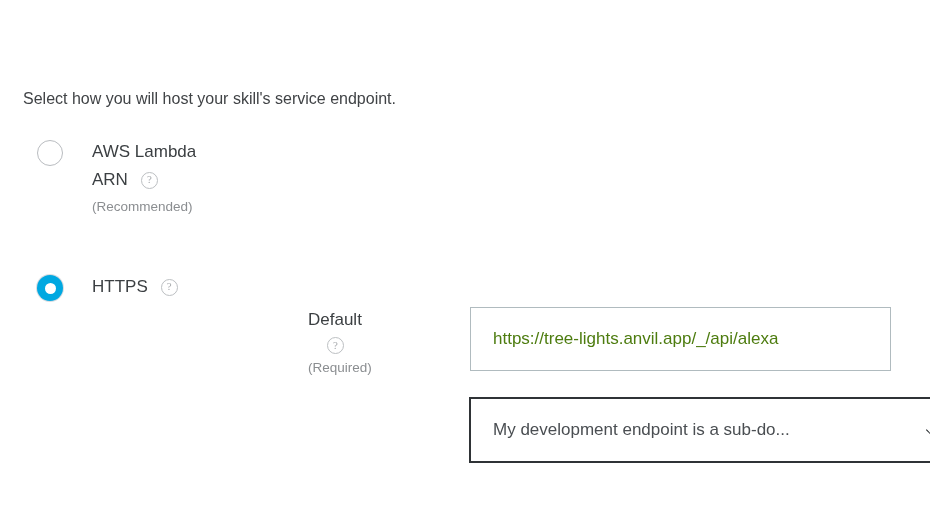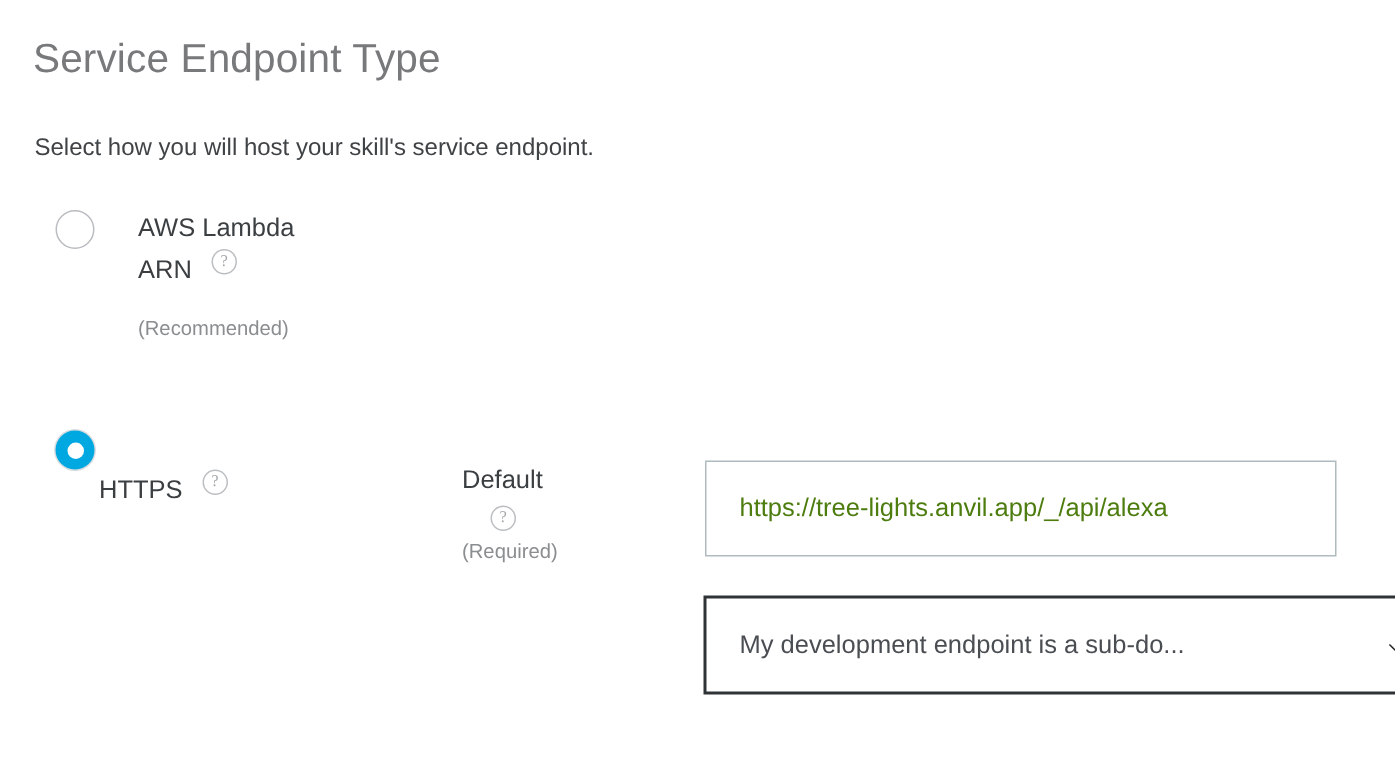--- a/index.html
+++ b/index.html
@@ -55,21 +55,21 @@
     width: 930px;
   }
 
   .radio-row {
     position: relative;
     display: flex;
     align-items: flex-start;
   }
 
   .radio-row.lambda { padding-left: 37px; }
-  .radio-row.https  { padding-left: 37px; margin-top: 55px; flex-direction: column; }
+  .radio-row.https  { padding-left: 37px; margin-top: 55px; }
 
   .radio-outer {
     flex: 0 0 auto;
     width: 26px;
     height: 26px;
     border-radius: 50%;
     box-sizing: border-box;
     margin-top: 2px;
     cursor: pointer;
   }
@@ -96,33 +96,33 @@
     background: #ffffff;
   }
 
   .radio-labels {
     margin-left: 29px;
     margin-top: 0px;
   }
 
   .radio-label-line {
     display: flex;
-    align-items: flex-start;
+    align-items: center;
     font-size: 17px;
     color: #3b3f42;
     line-height: 28px;
     white-space: nowrap;
   }
 
   .radio-sublabel {
     font-size: 13.5px;
     color: #8b8e91;
     line-height: 22px;
     white-space: nowrap;
-    margin-top: 14px;
+    margin-top: 2px;
   }
 
   
   .help-icon {
     display: inline-flex;
     align-items: center;
     justify-content: center;
     width: 17px;
     height: 17px;
     border-radius: 50%;
@@ -228,21 +228,20 @@
     border-right: 1.6px solid #1d2124;
     border-bottom: 1.6px solid #1d2124;
     transform: rotate(45deg);
   }
 </style>
 </head>
 <body>
 
 <div class="page">
 
-  <div class="page-title">Service Endpoint Type</div>
 
   <div class="page-subtitle">Select how you will host your skill's service endpoint.</div>
 
   <div class="radio-group">
 
     <div class="radio-row lambda">
       <div class="radio-outer unchecked"></div>
       <div class="radio-labels">
         <div class="radio-label-line">
           <span>AWS Lambda</span>

